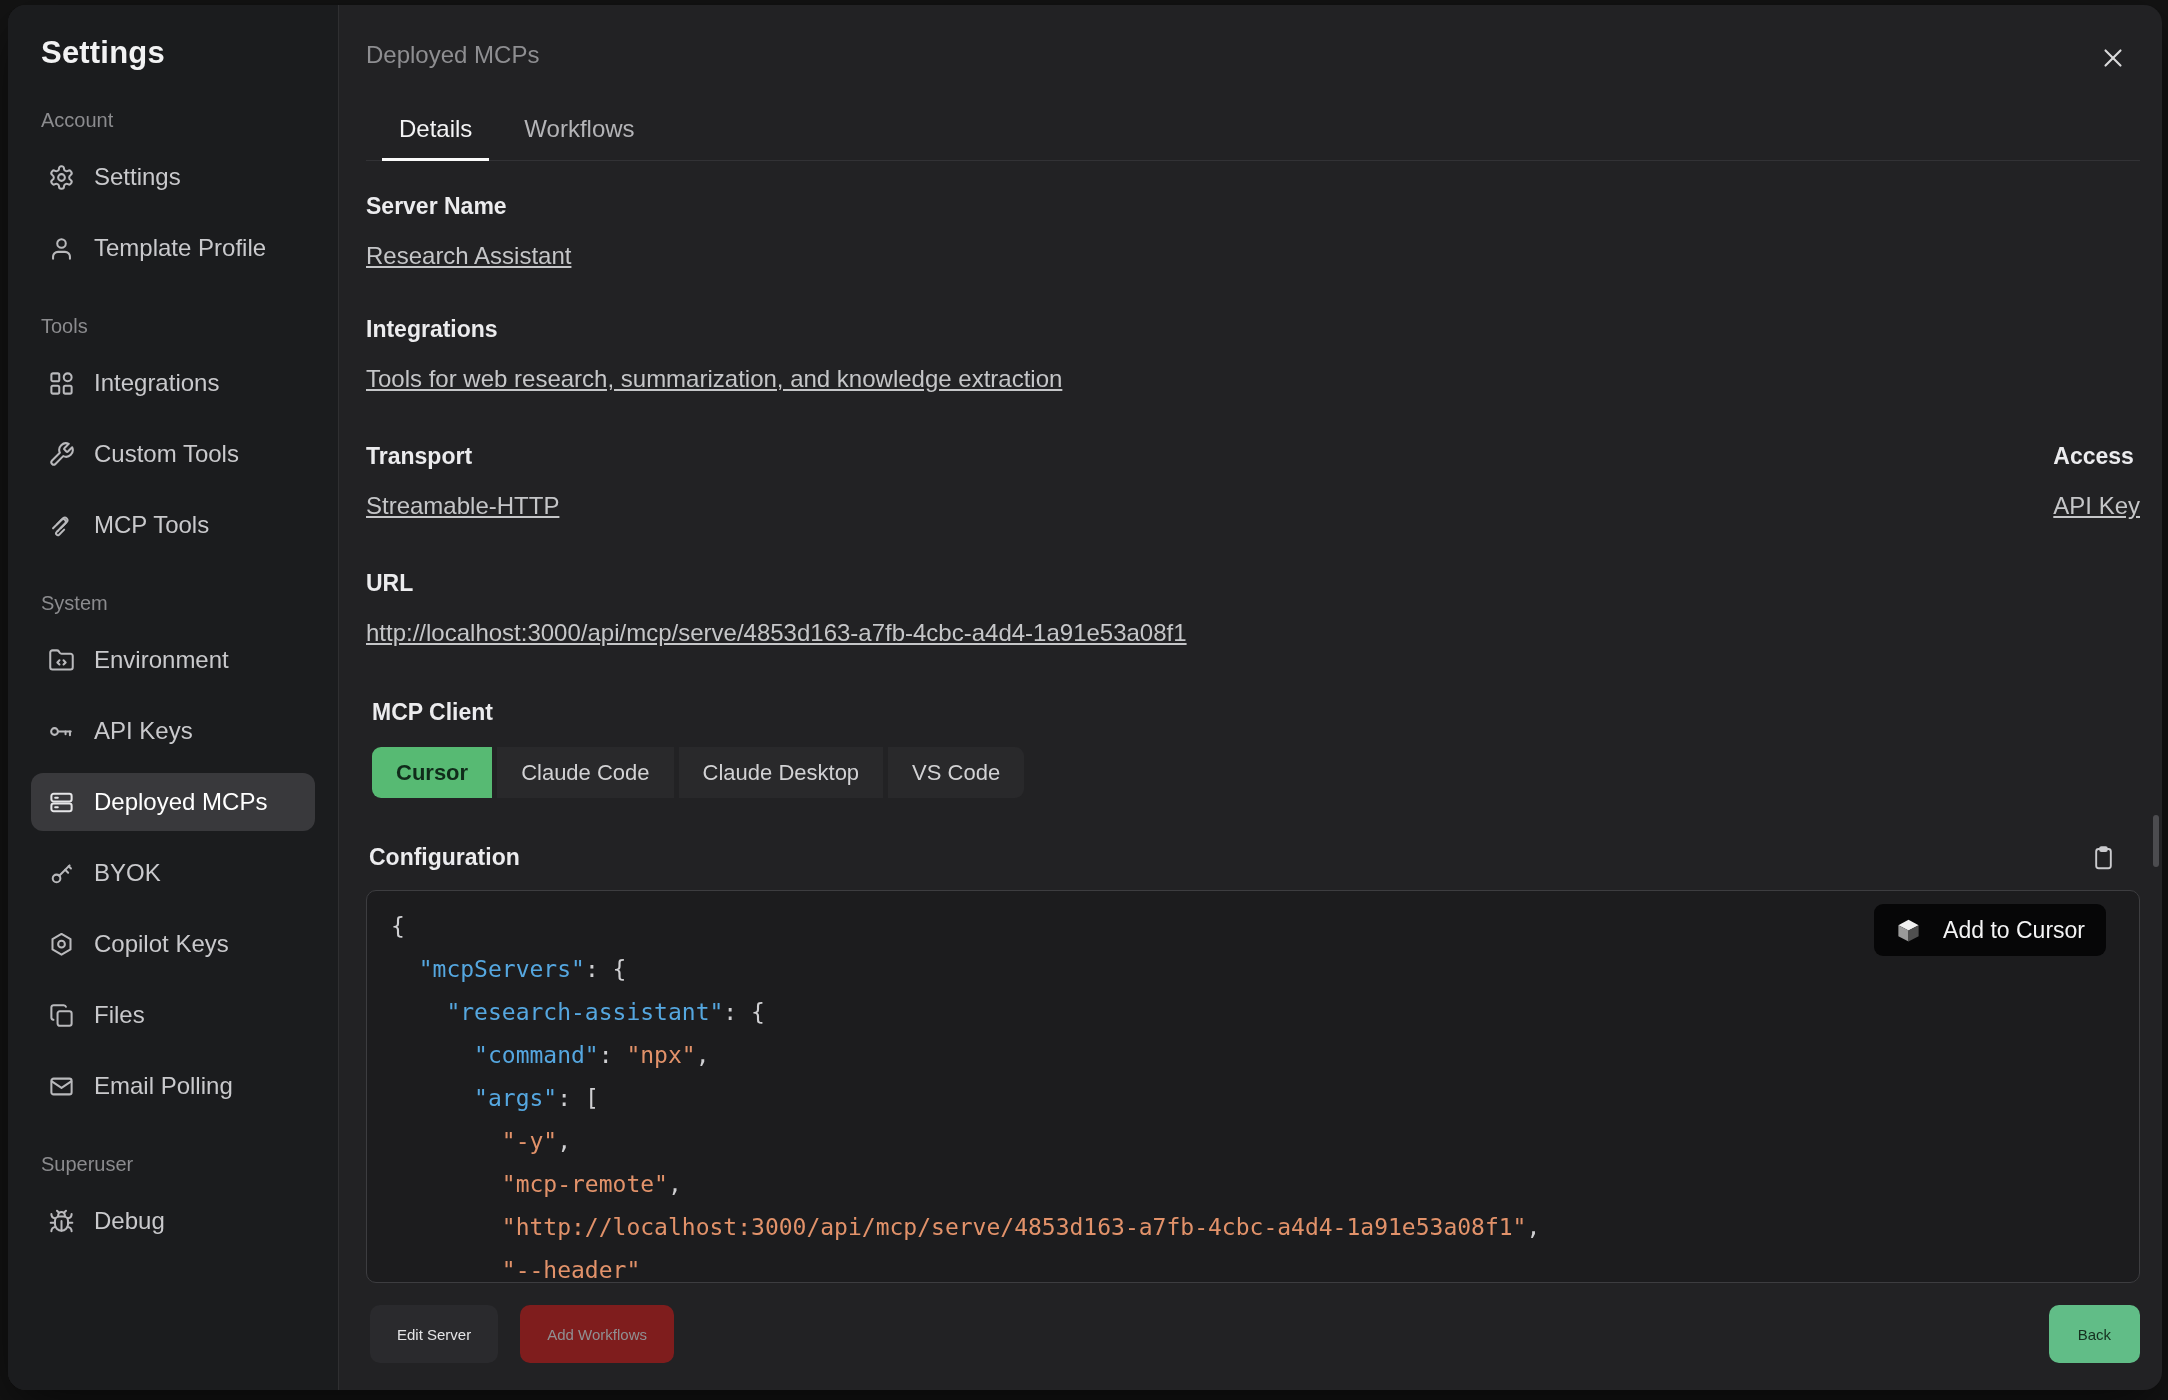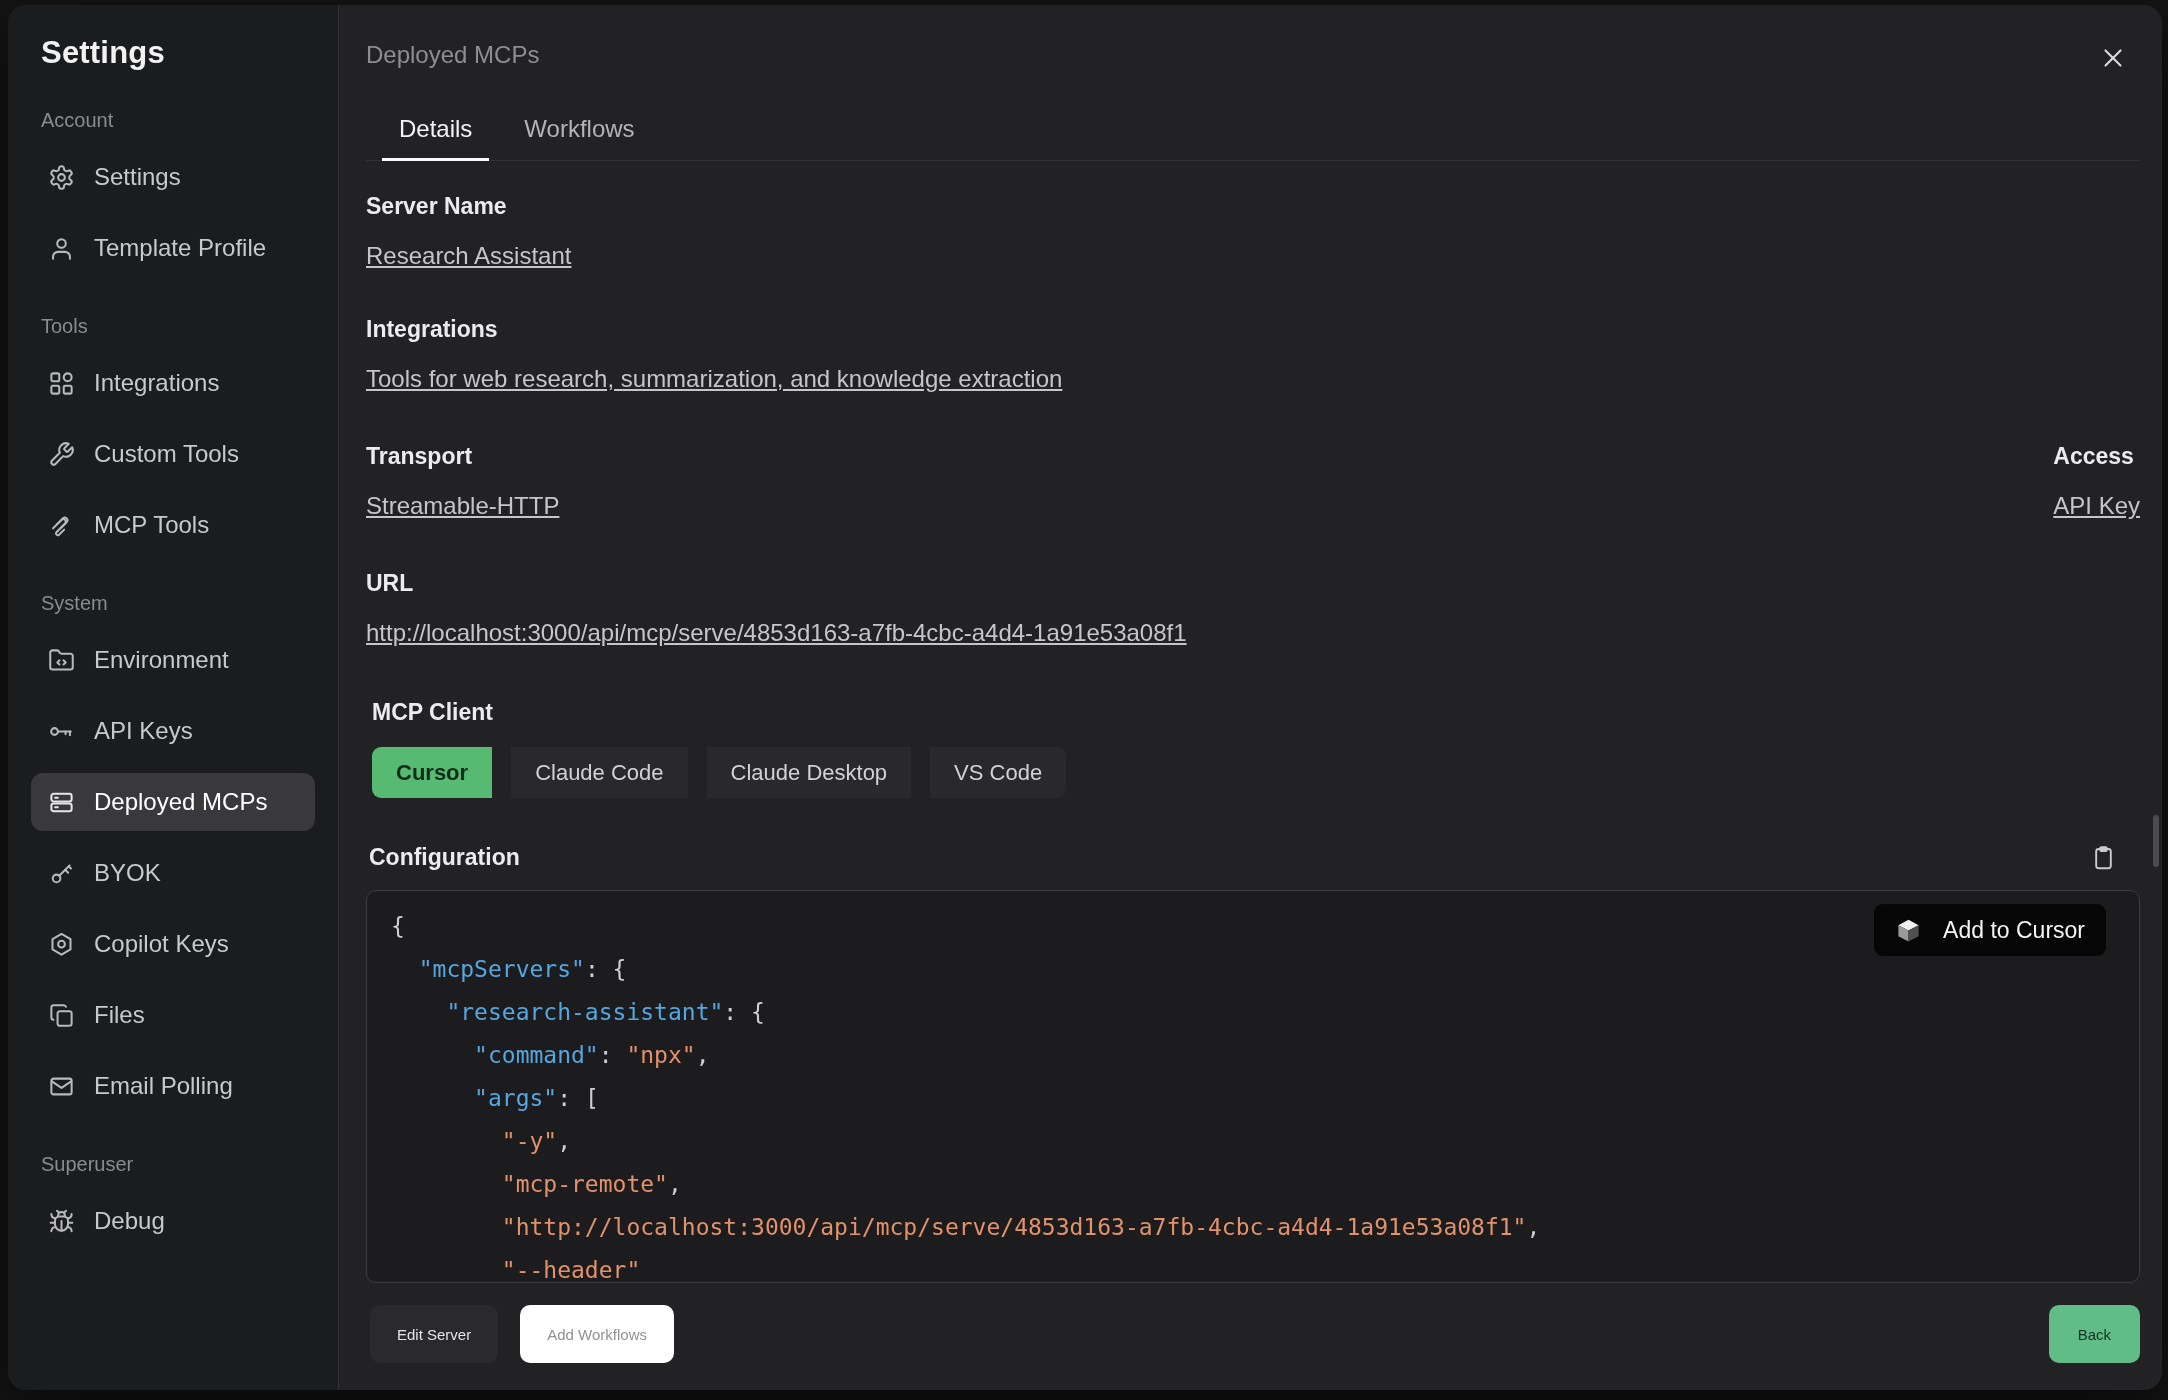--- a/index.html
+++ b/index.html
@@ -35,21 +35,21 @@
                        background:#fafafa; }
 
   .fl { font-size:23px; font-weight:700; color:#ececee; }
   .fv { font-size:24px; color:#c5c6c8; margin-top:22px;text-decoration:underline; }
   .blk-server { margin-top:32px; }
   .blk-desc { margin-top:46px; }
   .blk-row { margin-top:50px; display:flex;justify-content:space-between; }
   .col-transport { width:277px; }
   .blk-url { margin-top:50px; }
   .blk-client { margin-top:52px; margin-left:6px; }
-  .chips { margin-top:21px; display:flex; gap:19px; }
+  .chips { margin-top:21px; display:flex; gap:5px; }
   .chip { height:51px; display:flex; align-items:center; padding:0 24px; font-size:22px;
           background:#29292b; color:#d2d2d4; cursor:pointer; }
   .chip:first-child { border-radius:9px 0 0 9px; }
   .chip:last-child { border-radius:0 9px 9px 0; }
   .chip.selected { background:#57ba73; color:#102b1a; font-weight:700; }
 
   .blk-config { margin-top:44px; display:flex; align-items:center; justify-content:space-between; }
   .config-label { margin-left:3px; }
   .copy-btn { width:30px; height:30px; margin-right:22px; cursor:pointer; display:flex;
               align-items:center; justify-content:center; }
@@ -65,21 +65,21 @@
   .tok-p { color:#cfcfd2; }
   .add-cursor-btn { position:absolute; top:13px; right:33px; height:52px; display:flex;
                     align-items:center; gap:21px; padding:0 21px; background:#060607;
                     border-radius:9px; color:#f4f4f5; font-size:23px; cursor:pointer; }
   .add-cursor-btn svg { width:27px; height:27px; }
 
   .footer { margin-top:auto; margin-bottom:27px; display:flex; align-items:center; gap:22px; padding-left:4px; }
   .btn { height:58px; display:flex; align-items:center; padding:0 27px; border-radius:10px;
          font-size:15px; cursor:pointer; }
   .btn-edit { background:#2a2a2d; color:#e4e4e6; }
-  .btn-addwf { background:#ffffff; color:#909093; }
+  .btn-addwf { background:#7f1d1d; color:#909093; }
   .btn-back { margin-left:auto; background:#61bd87; color:#15301f; font-weight:500; padding:0 29px; }
 
   .scroll-thumb { position:absolute; right:3px; top:810px; width:6px; height:52px;
                   border-radius:3px; background:#4c4c4f; }
 </style>
 </head>
 <body>
 
 <div class="dialog">
 

